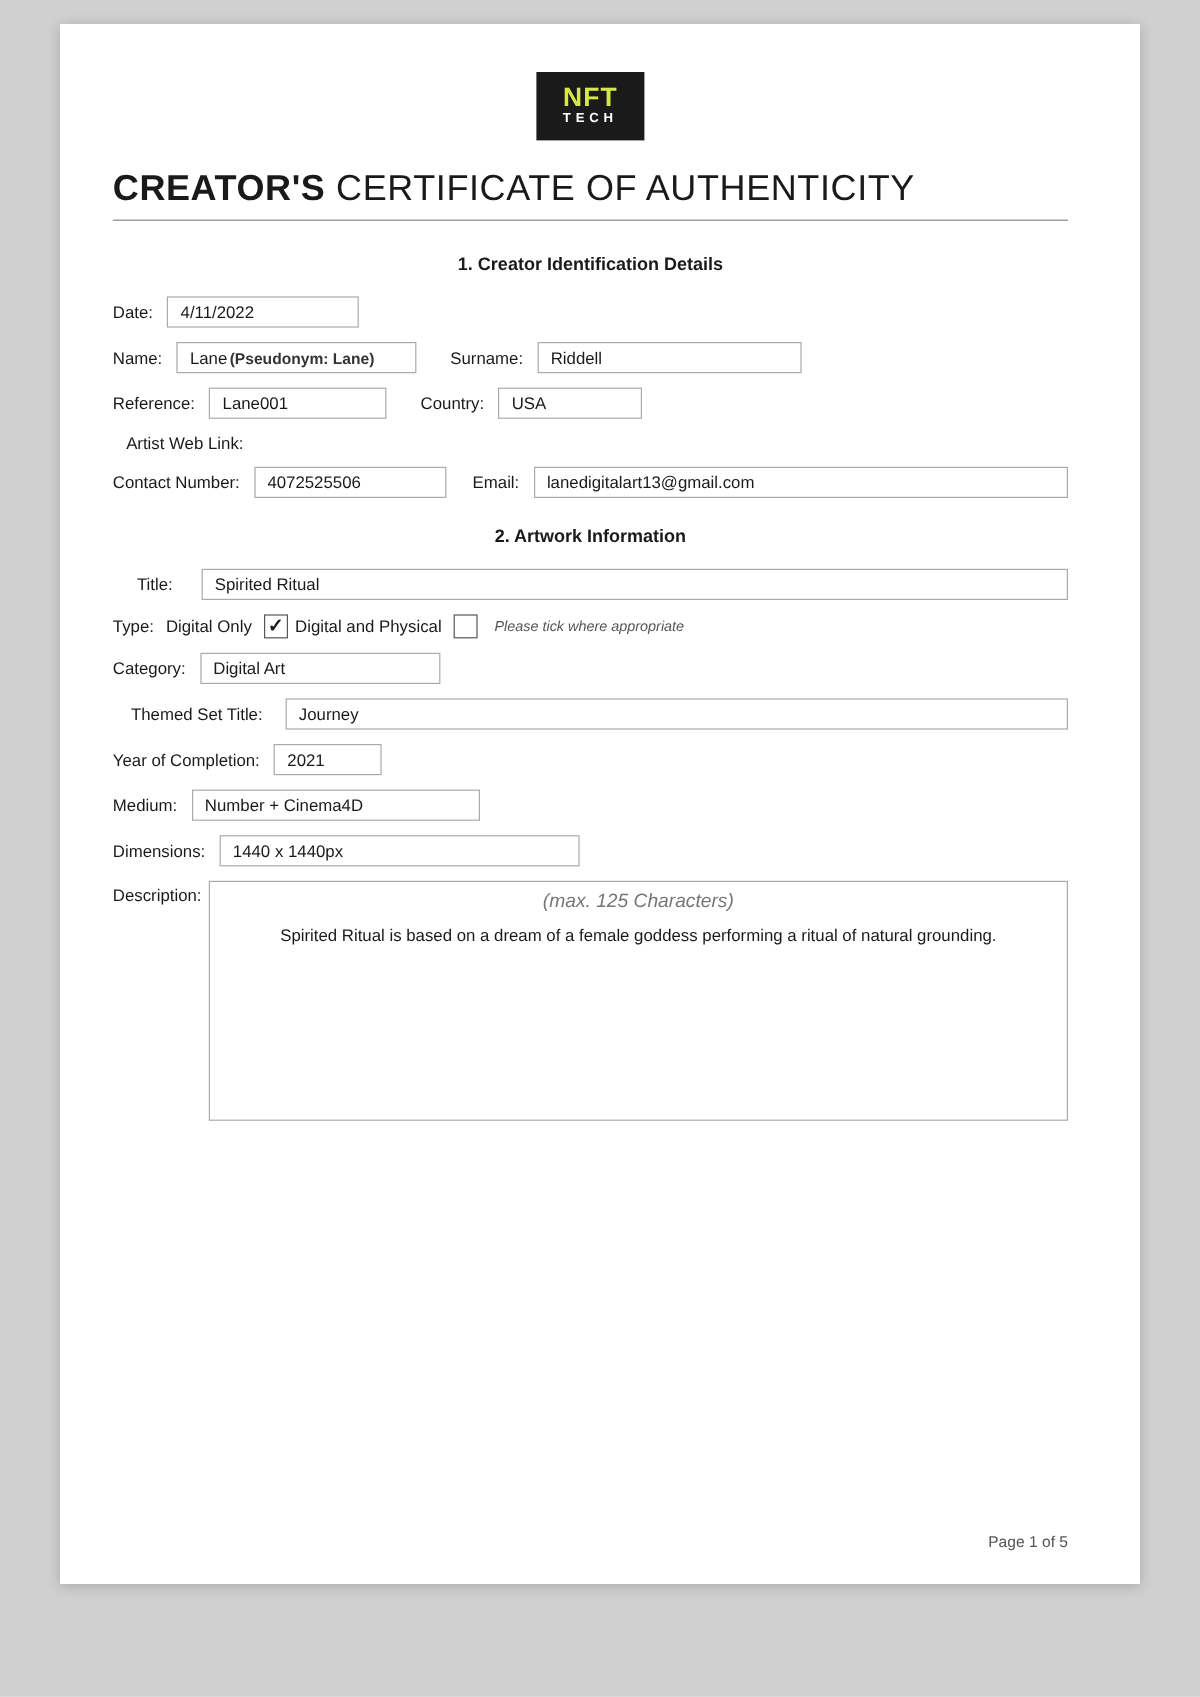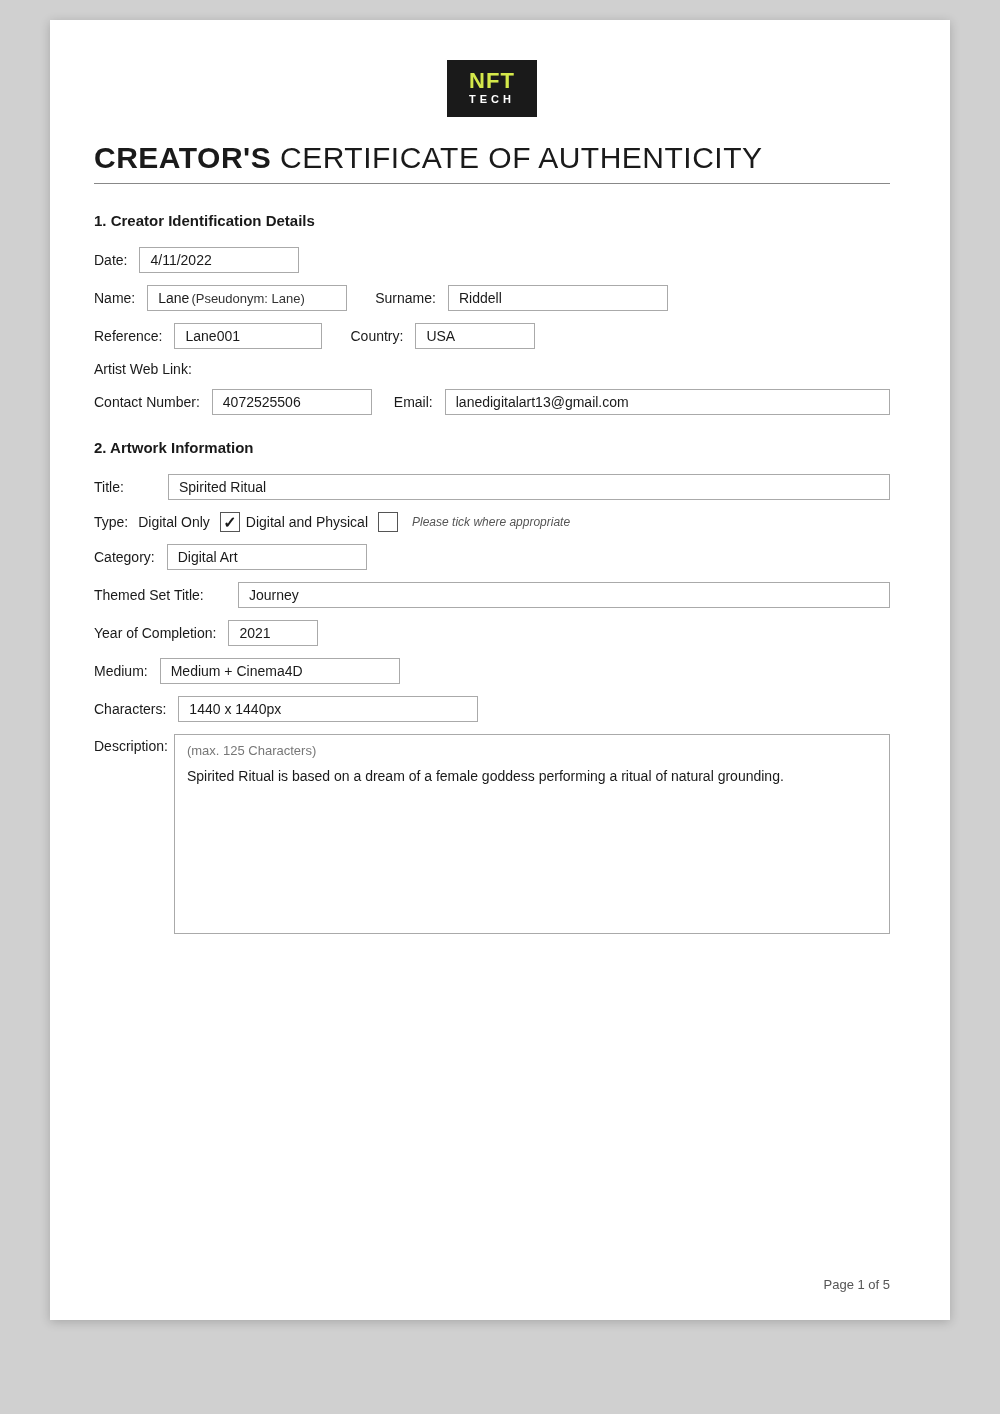--- a/index.html
+++ b/index.html
@@ -121,20 +121,21 @@
     .field-category { width: 200px; }
     .field-themed { flex: 1; }
     .field-year { width: 90px; }
     .field-medium { width: 240px; }
     .field-dimensions { width: 300px; }
 
     .pseudonym-note {
       font-size: 13px;
       color: #333;
       margin-left: 2px;
+      font-weight: bold;
     }
 
     .weblink-row {
       display: flex;
       align-items: center;
       margin-bottom: 12px;
     }
 
     .weblink-row .label {
       width: 120px;
@@ -185,34 +186,36 @@
     .description-box {
       border: 1px solid #aaa;
       flex: 1;
       min-height: 200px;
       padding: 8px 12px;
       font-size: 14px;
       color: #1a1a1a;
     }
 
     .description-hint {
-      font-size: 13px;
+      font-size: 16px;
       color: #777;
+      font-style: italic;
       margin-bottom: 8px;
     }
 
     .description-text {
       font-size: 14px;
       color: #1a1a1a;
       line-height: 1.5;
     }
 
     
     .section {
       margin-bottom: 24px;
+      text-align: center;
     }
 
     .section-1 {
       margin-top: 10px;
     }
 
     
     .page-footer {
       position: absolute;
       bottom: 28px;
@@ -304,25 +307,25 @@
       <span class="field-box field-themed">Journey</span>
     </div>
 
     <div class="form-row">
       <span class="label">Year of Completion:</span>
       <span class="field-box field-year">2021</span>
     </div>
 
     <div class="form-row">
       <span class="label">Medium:</span>
-      <span class="field-box field-medium">Medium + Cinema4D</span>
-    </div>
-
-    <div class="form-row">
-      <span class="label">Characters:</span>
+      <span class="field-box field-medium">Number + Cinema4D</span>
+    </div>
+
+    <div class="form-row">
+      <span class="label">Dimensions:</span>
       <span class="field-box field-dimensions">1440 x 1440px</span>
     </div>
 
     <div class="description-row">
       <span class="description-label">Description:</span>
       <div class="description-box">
         <div class="description-hint">(max. 125 Characters)</div>
         <div class="description-text">Spirited Ritual is based on a dream of a female goddess performing a ritual of natural grounding.</div>
       </div>
     </div>

